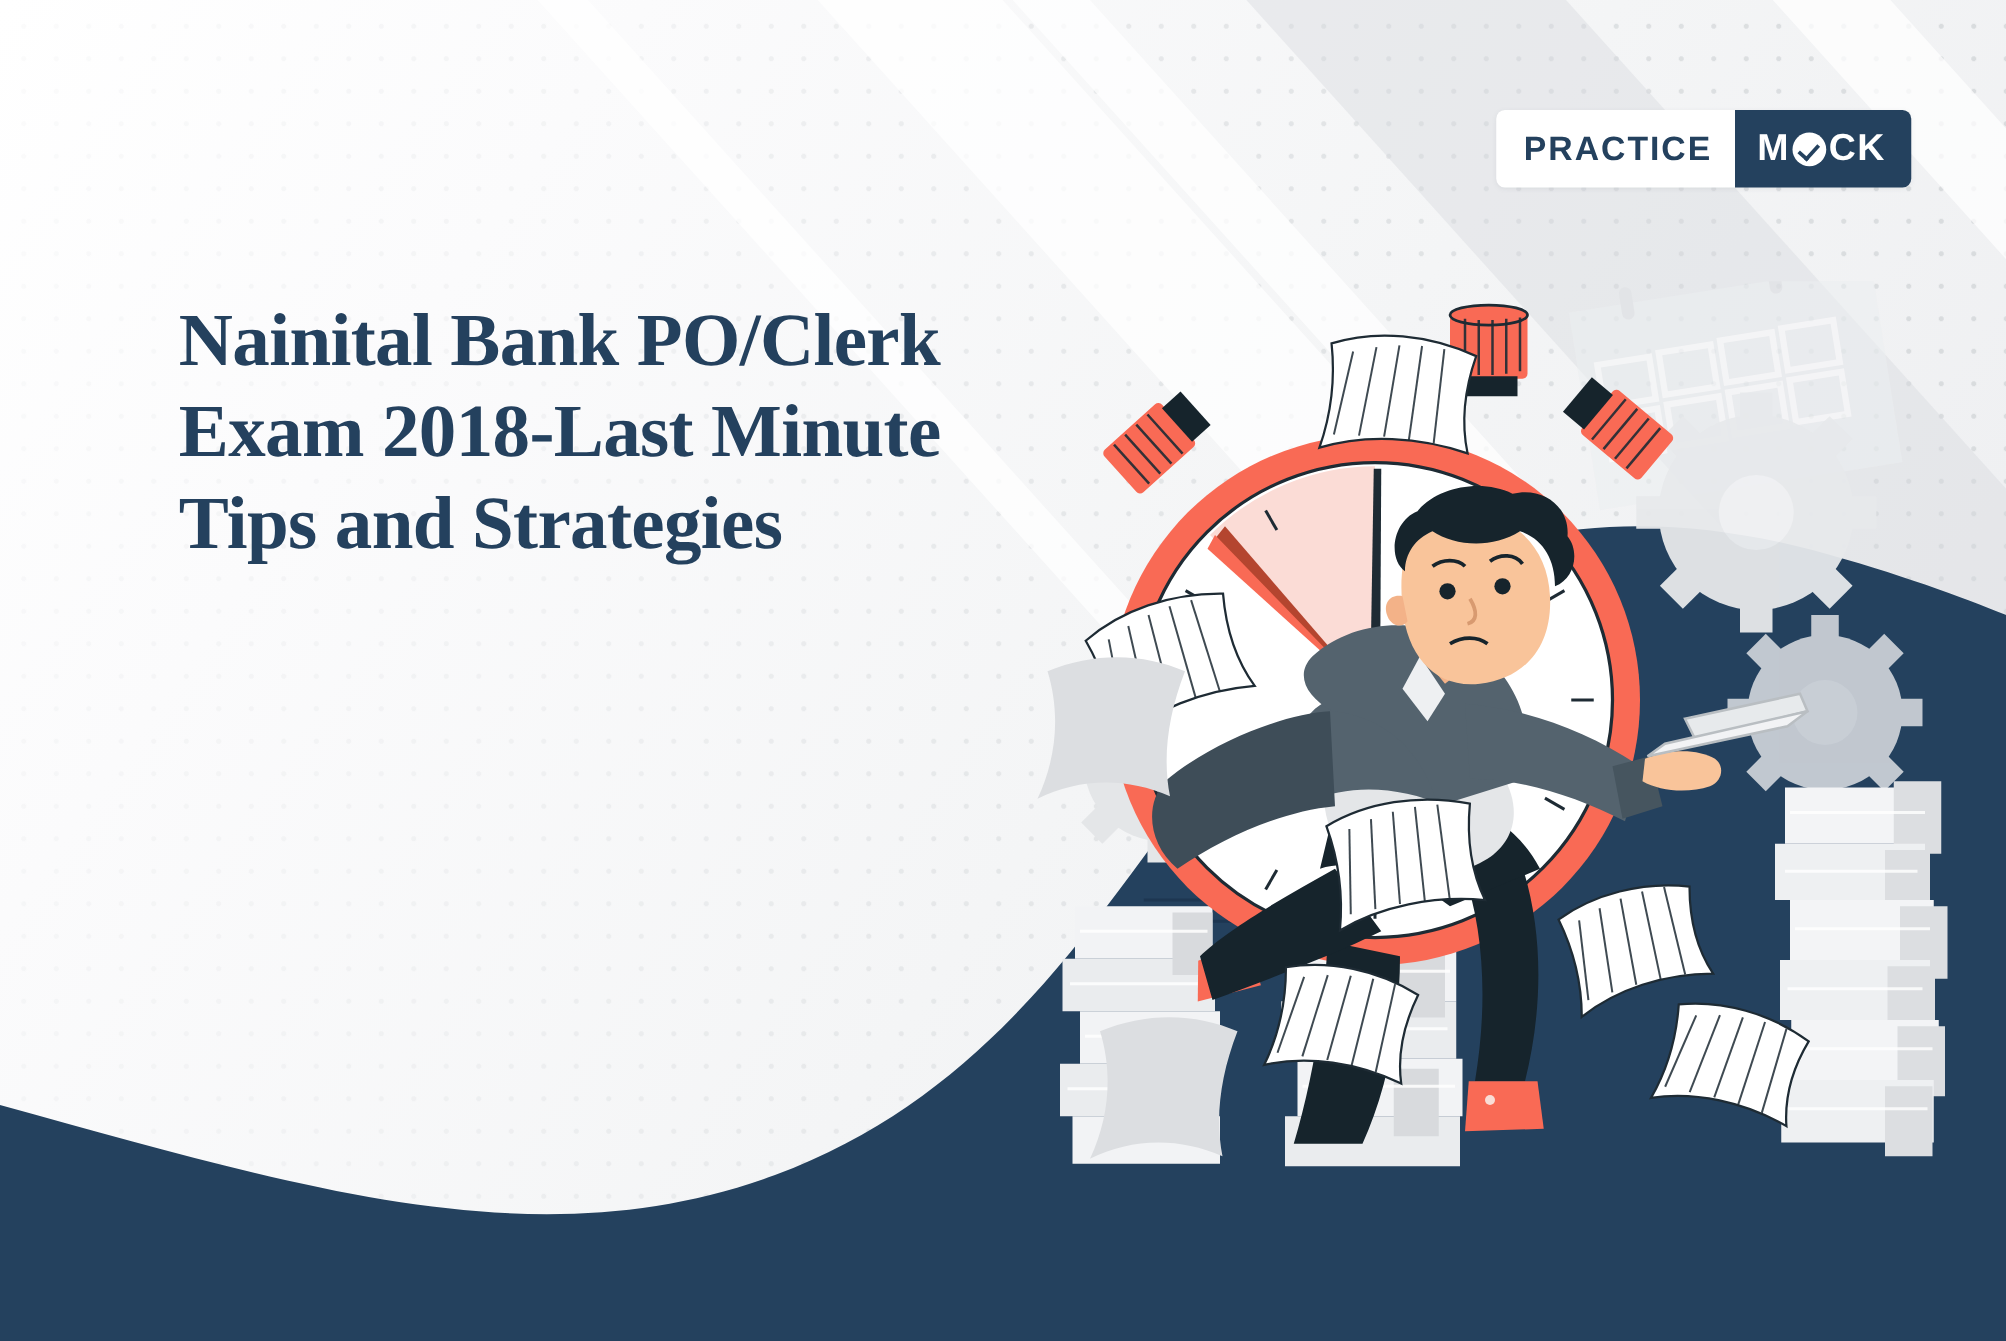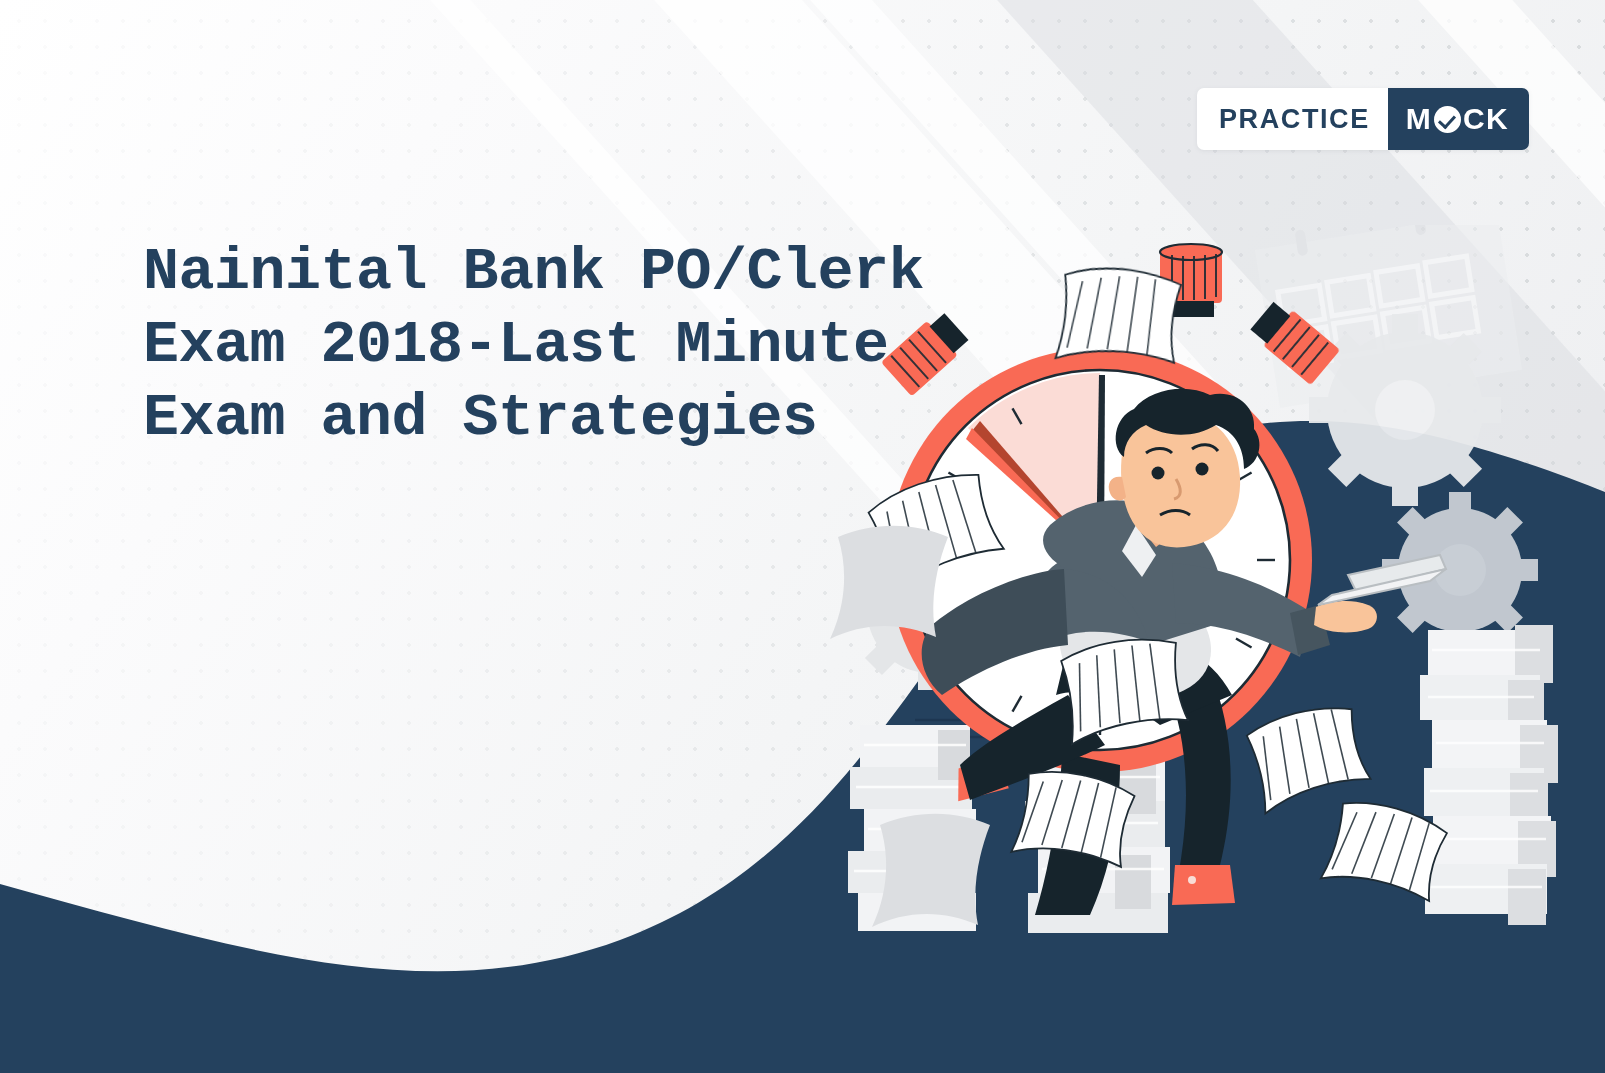--- a/index.html
+++ b/index.html
@@ -63,21 +63,21 @@
   .check-o::after{
     content:"";position:absolute;left:8px;top:6px;width:7px;height:13px;
     border:solid #24415e;border-width:0 3.4px 3.4px 0;transform:rotate(42deg);
   }
 
   
   .headline{
     position:absolute;left:143px;top:236px;width:780px;
     color:#24415e;font-size:60px;line-height:1.22;font-weight:bold;
     letter-spacing:-0.5px;
-    font-family:Liberation Mono, monospace;
+    font-family:Liberation Serif, serif;
   }
   .headline div{white-space:nowrap;}
 
   
   .illo{position:absolute;left:820px;top:225px;width:785px;height:730px;}
 </style>
 </head>
 <body>
 
 <div class="stage">
@@ -420,16 +420,16 @@
         <span>M</span>
         <span class="check-o"></span>
         <span>CK</span>
       </div>
     </div>
   </div>
 
   <div class="headline">
     <div>Nainital Bank PO/Clerk</div>
     <div>Exam 2018-Last Minute</div>
-    <div>Exam and Strategies</div>
+    <div>Tips and Strategies</div>
   </div>
 
 </div>
 
 </body></html>

